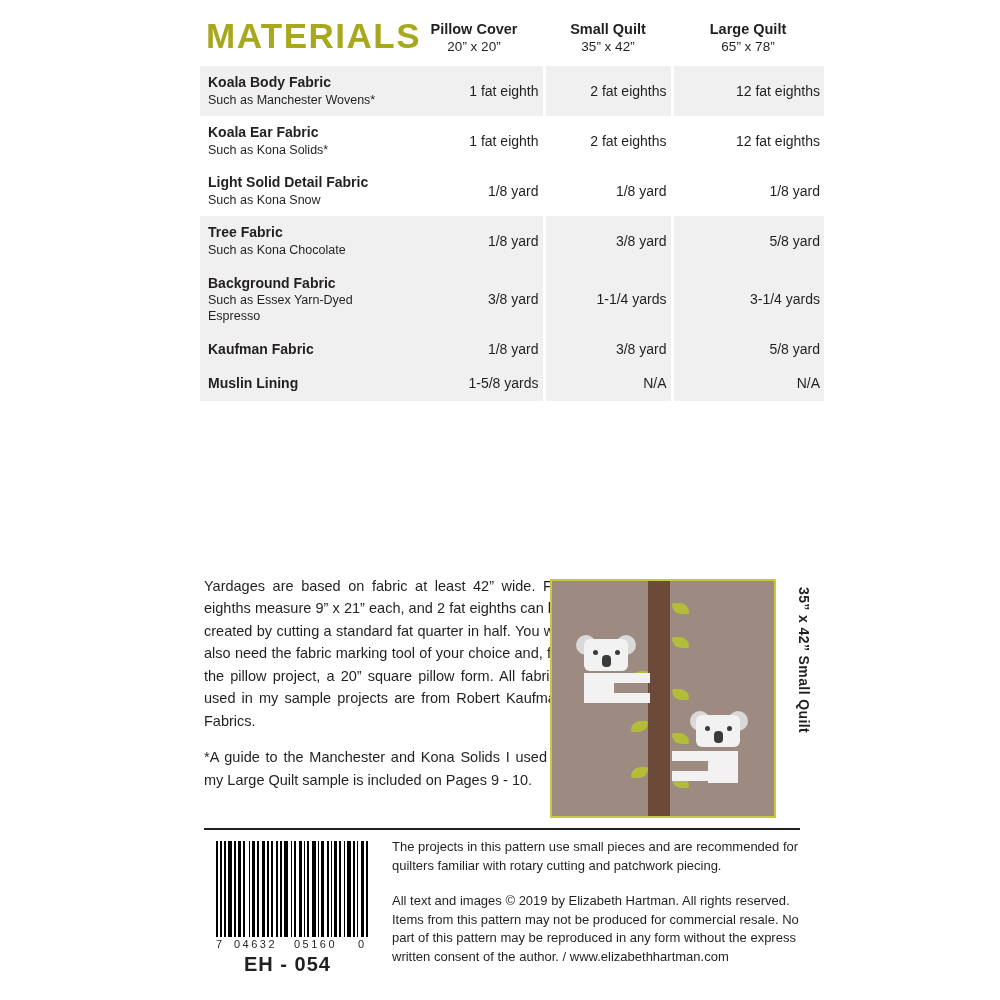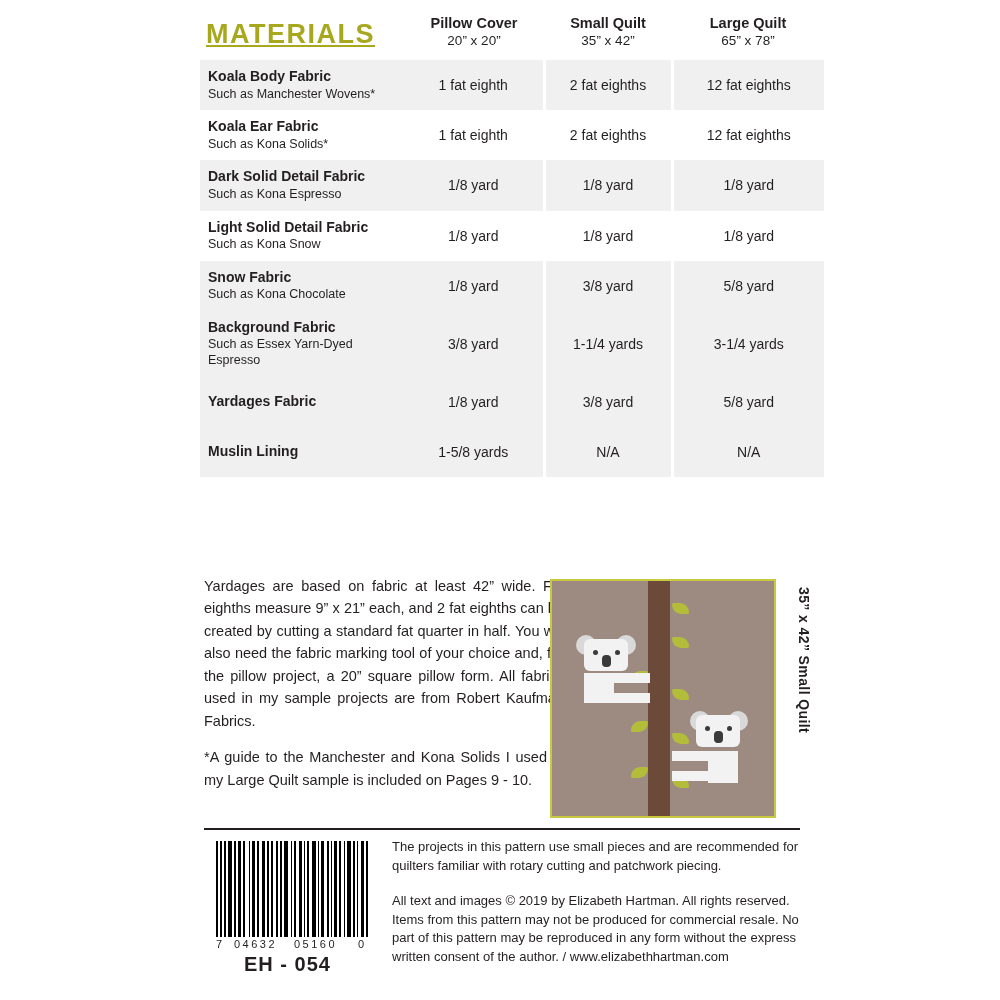--- a/index.html
+++ b/index.html
@@ -35,28 +35,27 @@
     table-layout: fixed;
   }
   table.materials col.c0 { width: 204px; }
   table.materials col.c1 { width: 140px; }
   table.materials col.c2 { width: 128px; }
   table.materials col.c3 { width: 152px; }
 
   .hdr-title {
     font-family: "Liberation Sans", sans-serif;
     font-weight: bold;
-    font-size: 27px;
+    font-size: 35px;
     letter-spacing: 1.5px;
     color: #a8a81f;
     text-align: left;
     padding: 8px 0 10px 6px;
     vertical-align: bottom;
     border: none;
-    text-decoration: underline;
   }
   .hdr-col {
     text-align: center;
     vertical-align: bottom;
     padding: 6px 4px 10px 4px;
     border: none;
     line-height: 1.25;
   }
   .hdr-col .name {
     font-weight: bold;
@@ -83,24 +82,24 @@
     font-weight: bold;
     font-size: 14px;
   }
   td.label .l2 {
     display: block;
     font-weight: normal;
     font-size: 12.5px;
     margin-top: 1px;
   }
   td.val {
-    text-align: center;
+    text-align: right;
     vertical-align: middle;
     font-size: 14px;
-    padding: 16px 4px;
+    padding: 8px 4px;
     line-height: 1.3;
   }
   td.val.multi { font-size: 12.5px; line-height: 1.35; }
 
   
   td.sep { border-left: 3px solid #ffffff; }
   tr.shade td.sep { border-left: 3px solid #ffffff; }
   tr.plain td.sep { border-left: 3px solid #ffffff; }
 
   
@@ -303,43 +302,34 @@
         <tr class="plain">
           <td class="label">
             <span class="l1">Koala Ear Fabric</span>
             <span class="l2">Such as Kona Solids*</span>
           </td>
           <td class="val">1 fat eighth</td>
           <td class="val sep">2 fat eighths</td>
           <td class="val sep">12 fat eighths</td>
         </tr>
 
-        <tr class="shade">
-          <td class="label">
-            <span class="l1">Dark Solid Detail Fabric</span>
-            <span class="l2">Such as Kona Espresso</span>
+
+        <tr class="plain">
+          <td class="label">
+            <span class="l1">Light Solid Detail Fabric</span>
+            <span class="l2">Such as Kona Snow</span>
           </td>
           <td class="val">1/8 yard</td>
           <td class="val sep">1/8 yard</td>
           <td class="val sep">1/8 yard</td>
         </tr>
 
-        <tr class="plain">
-          <td class="label">
-            <span class="l1">Light Solid Detail Fabric</span>
-            <span class="l2">Such as Kona Snow</span>
-          </td>
-          <td class="val">1/8 yard</td>
-          <td class="val sep">1/8 yard</td>
-          <td class="val sep">1/8 yard</td>
-        </tr>
-
         <tr class="shade">
           <td class="label">
-            <span class="l1">Snow Fabric</span>
+            <span class="l1">Tree Fabric</span>
             <span class="l2">Such as Kona Chocolate</span>
           </td>
           <td class="val">1/8 yard</td>
           <td class="val sep">3/8 yard</td>
           <td class="val sep">5/8 yard</td>
         </tr>
 
 
         <tr class="shade">
           <td class="label">
@@ -347,21 +337,21 @@
             <span class="l2">Such as Essex Yarn-Dyed Espresso</span>
           </td>
           <td class="val">3/8 yard</td>
           <td class="val sep">1-1/4 yards</td>
           <td class="val sep">3-1/4 yards</td>
         </tr>
 
 
         <tr class="shade">
           <td class="label">
-            <span class="l1">Yardages Fabric</span>
+            <span class="l1">Kaufman Fabric</span>
           </td>
           <td class="val">1/8 yard</td>
           <td class="val sep">3/8 yard</td>
           <td class="val sep">5/8 yard</td>
         </tr>
 
 
         <tr class="shade">
           <td class="label">
             <span class="l1">Muslin Lining</span>

